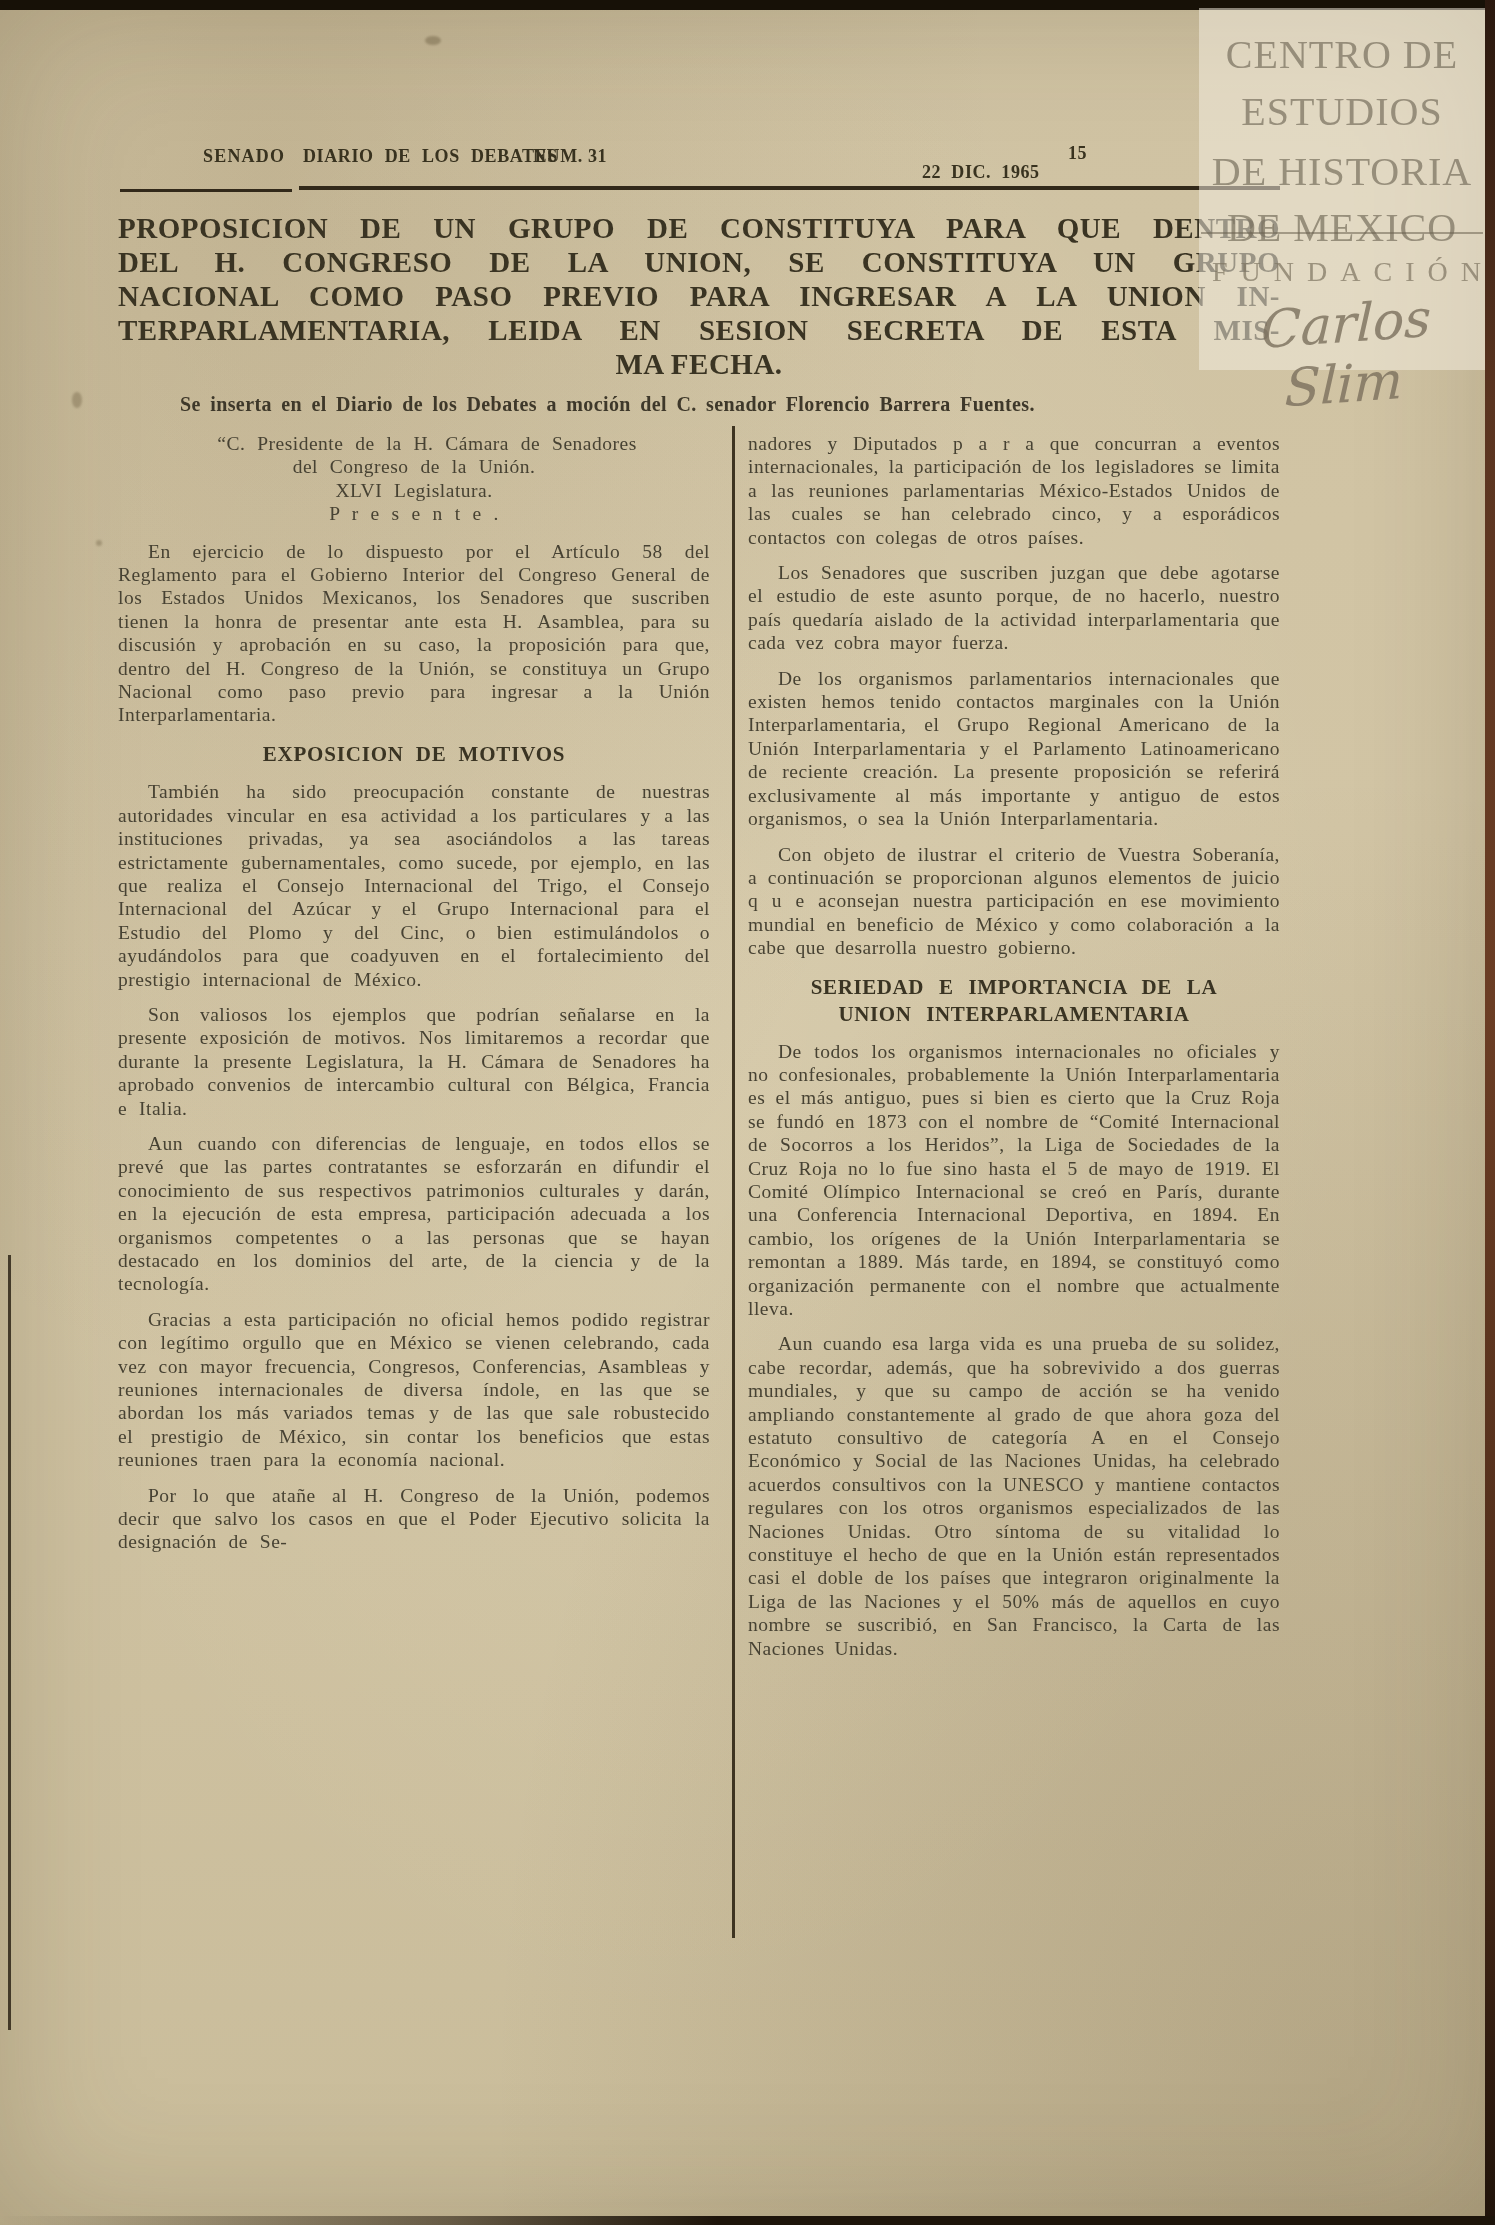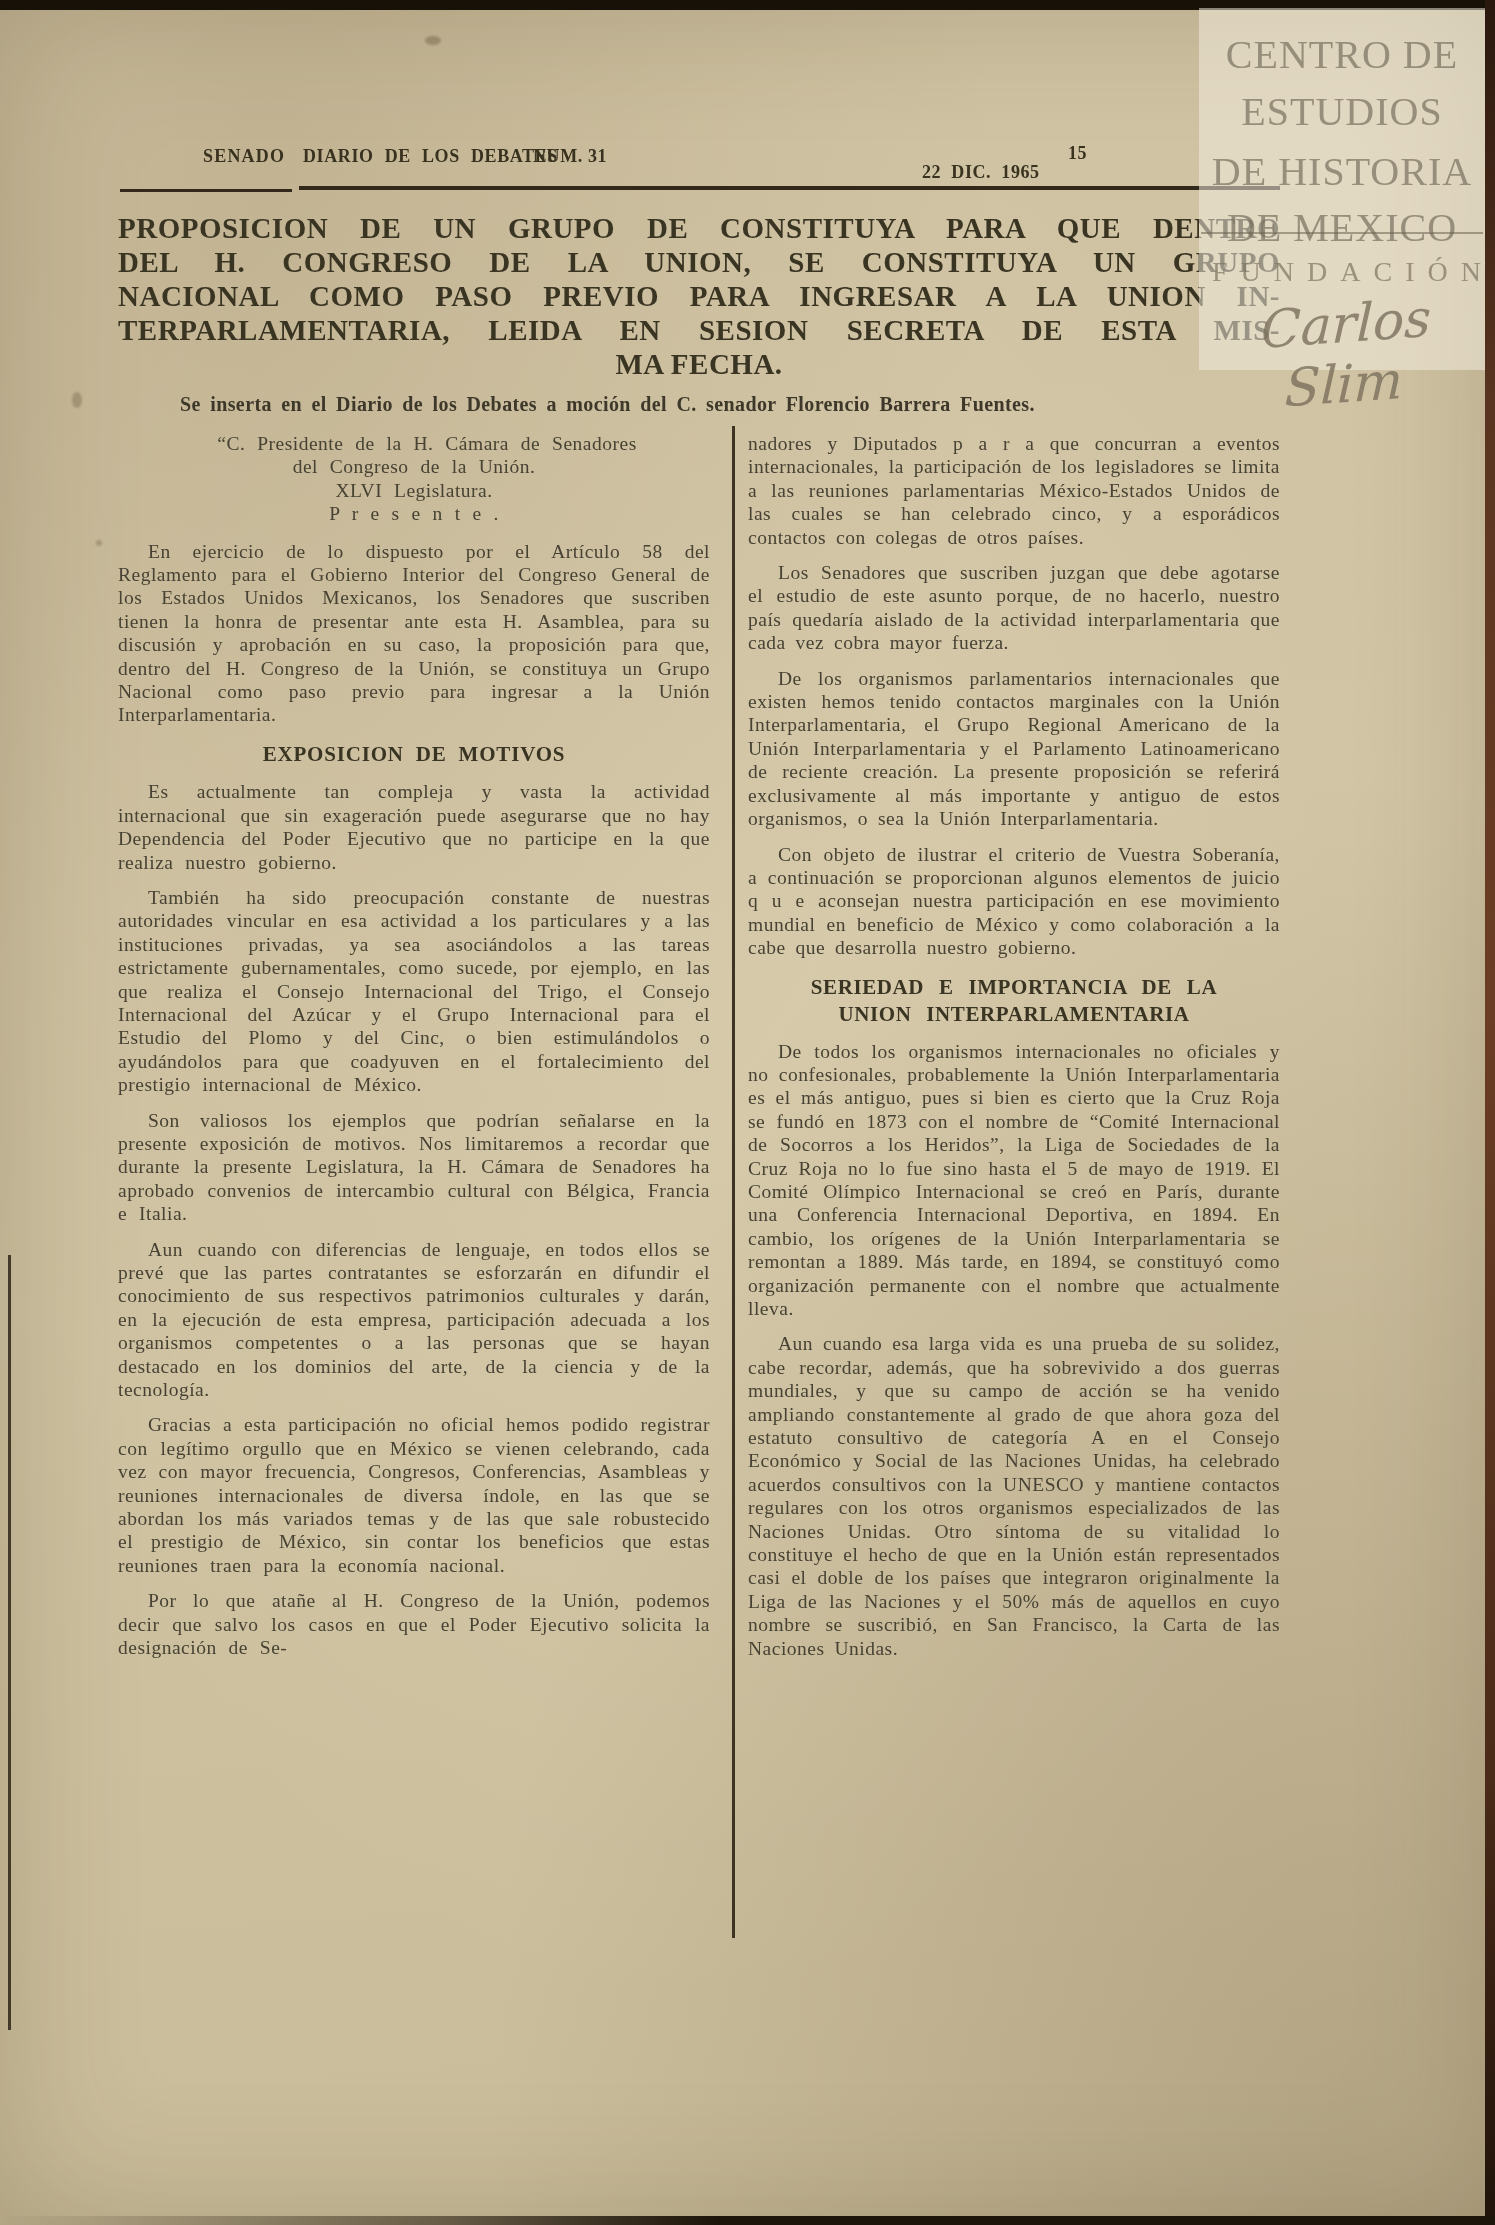--- a/index.html
+++ b/index.html
@@ -106,21 +106,20 @@
   <div class="lead">Se inserta en el Diario de los Debates a moción del C. senador Florencio Barrera Fuentes.</div>
 
   <div class="col col-left">
 
   <p class="block address">“C. Presidente de la H. Cámara de Senadores
 del Congreso de la Unión.
 XLVI Legislatura.
 P r e s e n t e .</p>
       <p class="block para">En ejercicio de lo dispuesto por el Artículo 58 del Reglamento para el Gobierno Interior del Congreso General de los Estados Unidos Mexicanos, los Senadores que suscriben tienen la honra de presentar ante esta H. Asamblea, para su discusión y aprobación en su caso, la proposición para que, dentro del H. Congreso de la Unión, se constituya un Grupo Nacional como paso previo para ingresar a la Unión Interparlamentaria.</p>
       <p class="block heading">EXPOSICION DE MOTIVOS</p>
-      <p class="block para">Es actualmente tan compleja y vasta la actividad internacional que sin exageración puede asegurarse que no hay Dependencia del Poder Ejecutivo que no participe en la que realiza nuestro gobierno.</p>
       <p class="block para">También ha sido preocupación constante de nuestras autoridades vincular en esa actividad a los particulares y a las instituciones privadas, ya sea asociándolos a las tareas estrictamente gubernamentales, como sucede, por ejemplo, en las que realiza el Consejo Internacional del Trigo, el Consejo Internacional del Azúcar y el Grupo Internacional para el Estudio del Plomo y del Cinc, o bien estimulándolos o ayudándolos para que coadyuven en el fortalecimiento del prestigio internacional de México.</p>
       <p class="block para">Son valiosos los ejemplos que podrían señalarse en la presente exposición de motivos. Nos limitaremos a recordar que durante la presente Legislatura, la H. Cámara de Senadores ha aprobado convenios de intercambio cultural con Bélgica, Francia e Italia.</p>
       <p class="block para">Aun cuando con diferencias de lenguaje, en todos ellos se prevé que las partes contratantes se esforzarán en difundir el conocimiento de sus respectivos patrimonios culturales y darán, en la ejecución de esta empresa, participación adecuada a los organismos competentes o a las personas que se hayan destacado en los dominios del arte, de la ciencia y de la tecnología.</p>
       <p class="block para">Gracias a esta participación no oficial hemos podido registrar con legítimo orgullo que en México se vienen celebrando, cada vez con mayor frecuencia, Congresos, Conferencias, Asambleas y reuniones internacionales de diversa índole, en las que se abordan los más variados temas y de las que sale robustecido el prestigio de México, sin contar los beneficios que estas reuniones traen para la economía nacional.</p>
       <p class="block para">Por lo que atañe al H. Congreso de la Unión, podemos decir que salvo los casos en que el Poder Ejecutivo solicita la designación de Se-</p>
     </div>
 
   <div class="divider"></div>
 
   <div class="col col-right">

